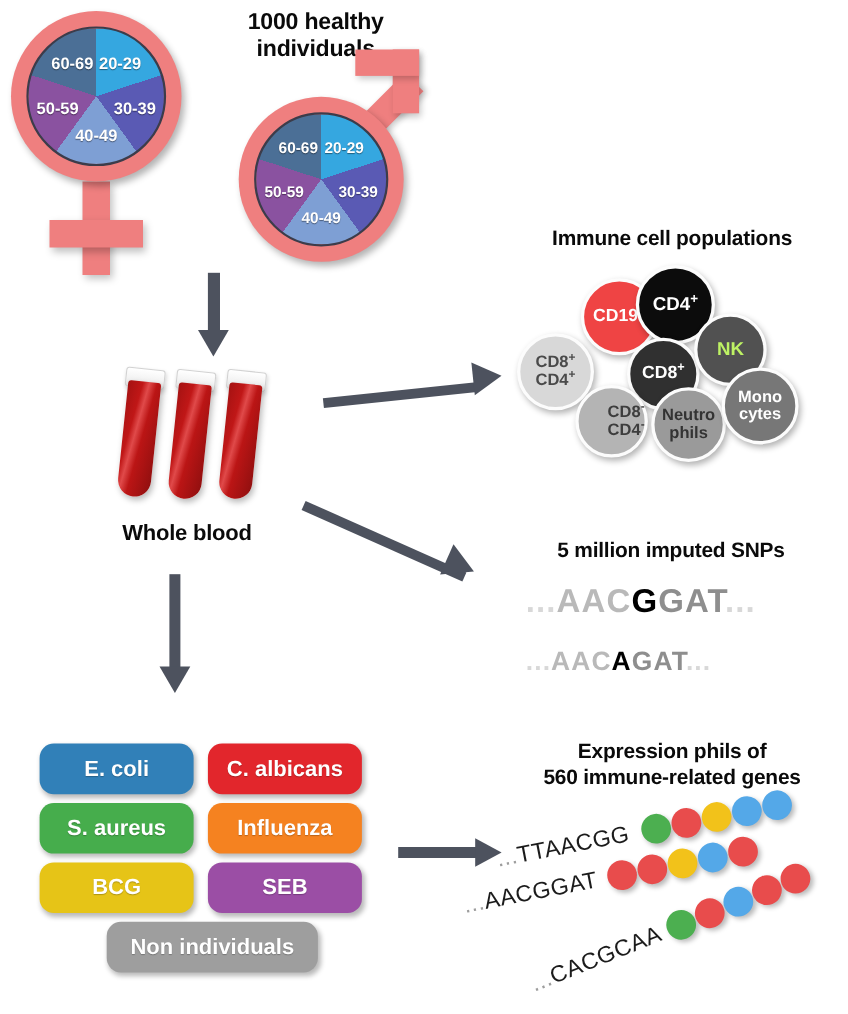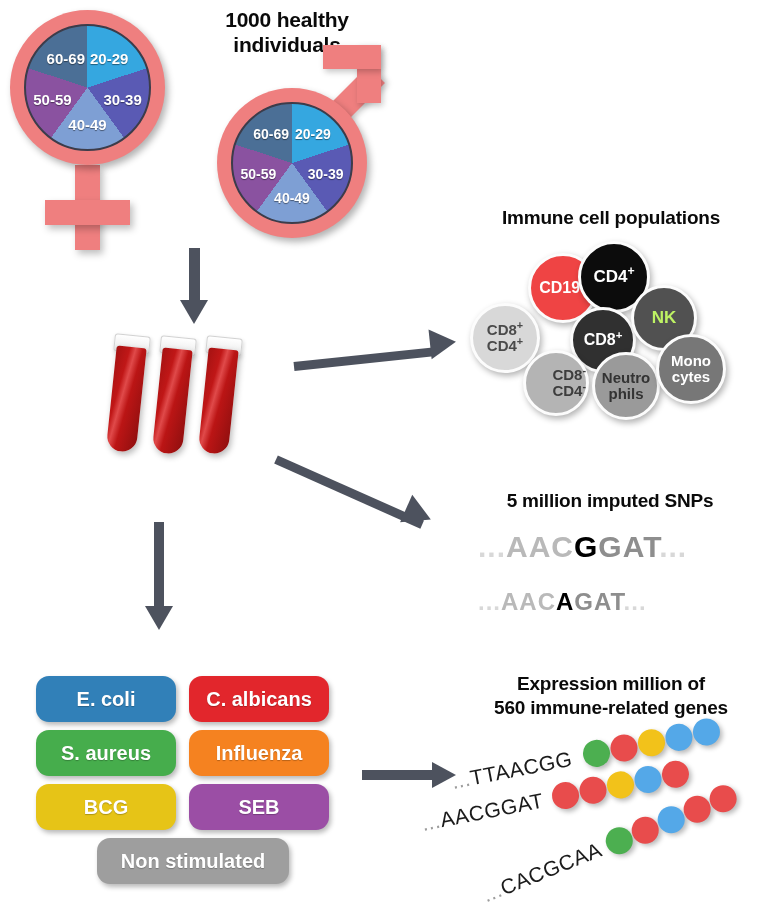--- a/index.html
+++ b/index.html
@@ -101,21 +101,21 @@
   <div class="heading" id="title-1000">
     <div>1000 healthy</div>
     <div>individuals</div>
   </div>
 
   <div class="heading" id="title-immune">Immune cell populations</div>
 
   <div class="heading" id="title-snp">5 million imputed SNPs</div>
 
   <div class="heading" id="title-expr">
-    <div>Expression million of</div>
+    <div>Expression phils of</div>
     <div>560 immune-related genes</div>
   </div>
 
   <div class="sym" style="left:10px;top:10px;width:180px;height:240px;">
 
     <div class="f-stem" style="left:65px;top:155px;width:25px;height:85px;"></div>
     <div class="f-stem" style="left:35px;top:190px;width:85px;height:25px;"></div>
 
     <div class="ring" style="left:0px;top:0px;width:155px;height:155px;"></div>
 
@@ -159,20 +159,21 @@
     <div class="tube" style="left:54px;top:2px;width:30px;height:125px;transform:rotate(6deg);">
       <div class="cap"></div>
       <div class="body"></div>
     </div>
     <div class="tube" style="left:100px;top:2px;width:30px;height:125px;transform:rotate(6deg);">
       <div class="cap"></div>
       <div class="body"></div>
     </div>
   </div>
 
+  <div class="heading" style="left:70px;top:474px;width:200px;font-size:20px;">Whole blood</div>
 
   <div>
     <div class="arrow-line" style="left:294px;top:362px;width:140px;height:9px;transform:rotate(-6deg);"></div>
     <div class="arrow-head" style="left:430px;top:328px;border-top:15px solid transparent;border-bottom:15px solid transparent;border-left:26px solid #4d525e;transform:rotate(-6deg);"></div>
   </div>
 
   <div>
     <div class="arrow-line" style="left:276px;top:455px;width:160px;height:9px;transform:rotate(24deg);"></div>
     <div class="arrow-head" style="left:405px;top:499px;border-top:15px solid transparent;border-bottom:15px solid transparent;border-left:27px solid #4d525e;transform:rotate(24deg);"></div>
   </div>
@@ -227,21 +228,21 @@
       <div class="stim" style="left: 189px; top: 730px; width: 140px; height: 46px; background: rgb(245, 130, 32);">
         <span>Influenza</span>
       </div>
       <div class="stim" style="left: 36px; top: 784px; width: 140px; height: 46px; background: rgb(230, 196, 23);">
         <span>BCG</span>
       </div>
       <div class="stim" style="left: 189px; top: 784px; width: 140px; height: 46px; background: rgb(155, 78, 165);">
         <span>SEB</span>
       </div>
       <div class="stim" style="left: 97px; top: 838px; width: 192px; height: 46px; background: rgb(158, 158, 158);">
-        <span>Non stimulated</span>
+        <span>Non individuals</span>
       </div>
     </div>
 
   <div>
     <div class="arrow-line" style="left:362px;top:770px;width:75px;height:10px;"></div>
     <div class="arrow-head" style="left:432px;top:762px;border-top:13px solid transparent;border-bottom:13px solid transparent;border-left:24px solid #4d525e;"></div>
   </div>
 
   <div class="abs" id="expr-block" style="left:440px;top:720px;width:331px;height:200px;">
       <div class="strand" style="left: 12px; top: 48px; width: 300px; height: 30px; transform: rotate(-11deg);">

